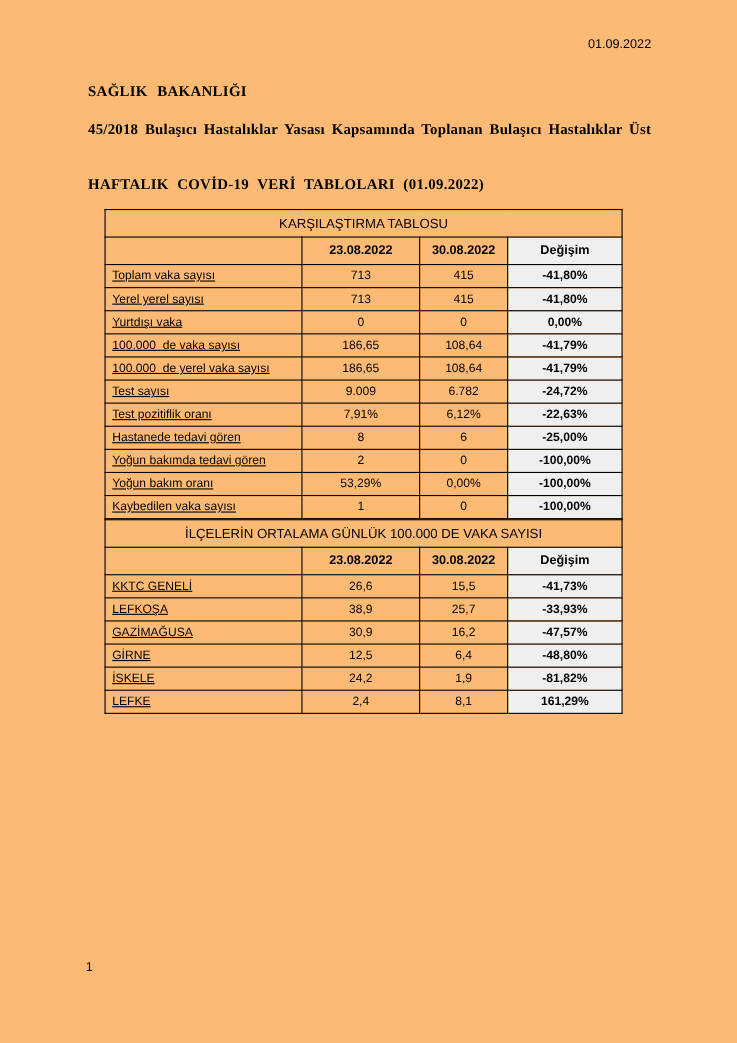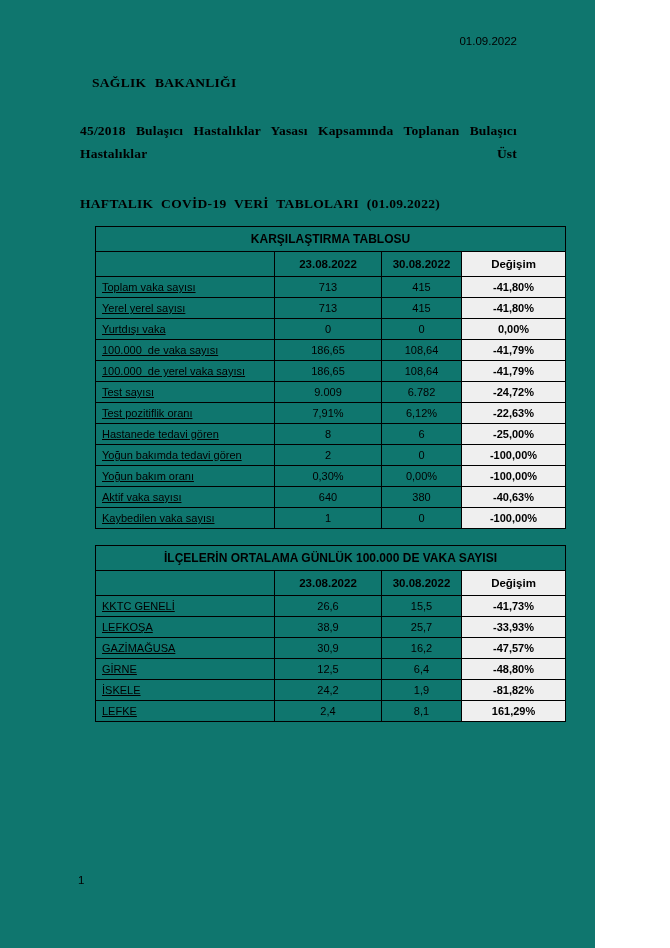--- a/index.html
+++ b/index.html
@@ -6,40 +6,40 @@
   html, body { margin: 0; padding: 0; }
   body {
     width: 670px; height: 948px;
     background: #ffffff;
     color: #000000;
     font-family: "Liberation Sans", sans-serif;
     overflow: hidden;
   }
   .page {
     position: relative;
-    width: 595px; height: 948px;
-    background: #0f766e;
+    width: 670px; height: 948px;
+    background: #fdba74;
   }
   .content { padding: 34px 78px 0 80px; }
 
   .doc-date {
     text-align: right;
     font-size: 11.5px;
     line-height: 14px;
   }
   .ministry {
-    margin: 27px 0 0 12px;
+    margin: 27px 0 0 0;
     font-family: "Liberation Serif", serif;
     font-size: 13.5px;
     font-weight: bold;
     word-spacing: 5px;
     letter-spacing: 0.3px;
   }
   .law-paragraph {
-    margin: 28px 0 0 0;
+    margin: 15px 0 0 0;
     font-family: "Liberation Serif", serif;
     font-size: 13.5px;
     font-weight: bold;
     line-height: 23px;
     letter-spacing: 0.2px;
   }
   .law-line1 { display: block; text-align: justify; text-align-last: justify; }
   .law-line2 { display: block; word-spacing: 4px; }
   .report-title {
     margin: 31px 0 0 0;
@@ -50,30 +50,30 @@
     letter-spacing: 0.3px;
   }
 
   table.data-table {
     border-collapse: collapse;
     table-layout: fixed;
     width: 470px;
     margin: 14px 0 0 15px;
     font-size: 11px;
   }
-  table.data-table.second { margin-top: 16px; }
+  table.data-table.second { margin-top: 0; }
   .data-table td {
     border: 1px solid #000000;
     padding: 0 6px;
     height: 21px;
     overflow: hidden;
   }
   .data-table .title-cell {
     text-align: center;
-    font-weight: bold;
+    font-weight: normal;
     font-size: 12px;
     height: 25px;
   }
   .data-table .hdr td { height: 25px; }
   .data-table .col-hdr {
     text-align: center;
     font-weight: bold;
     font-size: 11.5px;
   }
   .data-table .lbl { text-align: left; white-space: pre; text-decoration: underline; }
@@ -171,29 +171,23 @@
             <td class="chg">-25,00%</td>
           </tr>
       <tr>
             <td class="lbl">Yoğun bakımda tedavi gören</td>
             <td class="num">2</td>
             <td class="num">0</td>
             <td class="chg">-100,00%</td>
           </tr>
       <tr>
             <td class="lbl">Yoğun bakım oranı</td>
-            <td class="num">0,30%</td>
+            <td class="num">53,29%</td>
             <td class="num">0,00%</td>
             <td class="chg">-100,00%</td>
-          </tr>
-      <tr>
-            <td class="lbl">Aktif vaka sayısı</td>
-            <td class="num">640</td>
-            <td class="num">380</td>
-            <td class="chg">-40,63%</td>
           </tr>
       <tr>
             <td class="lbl">Kaybedilen vaka sayısı</td>
             <td class="num">1</td>
             <td class="num">0</td>
             <td class="chg">-100,00%</td>
           </tr>
     </tbody>
       </table>
 

